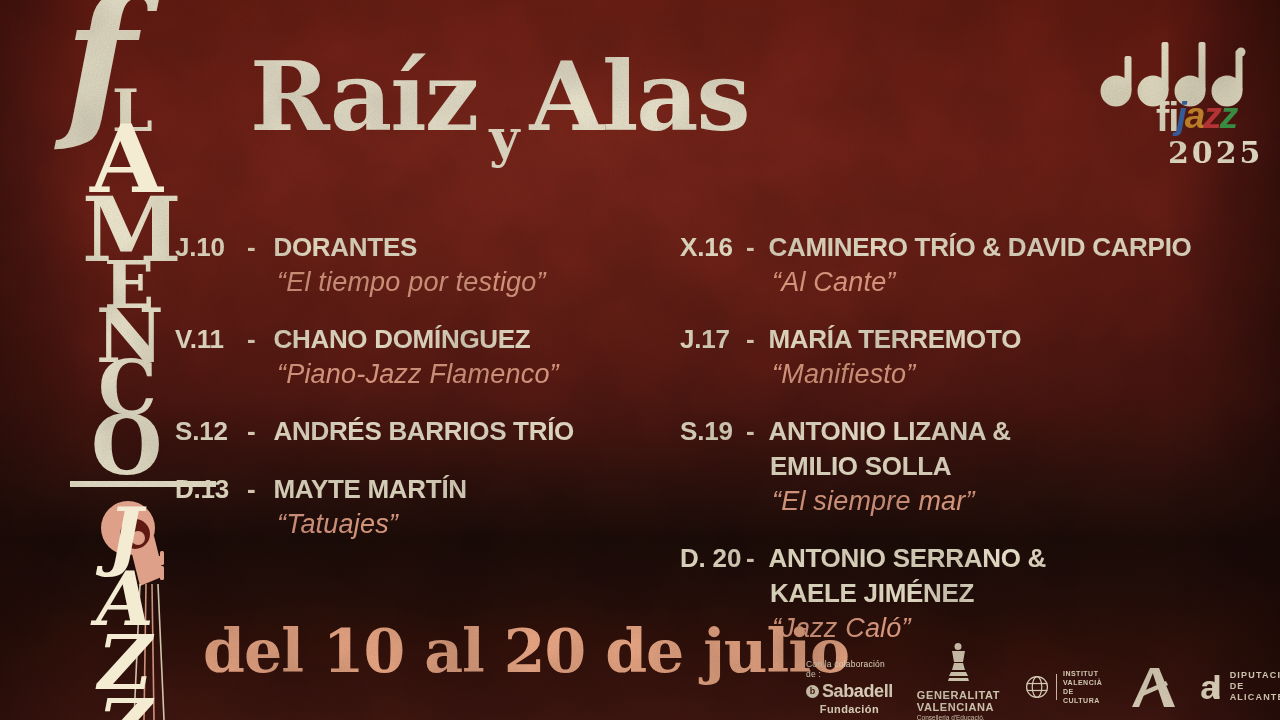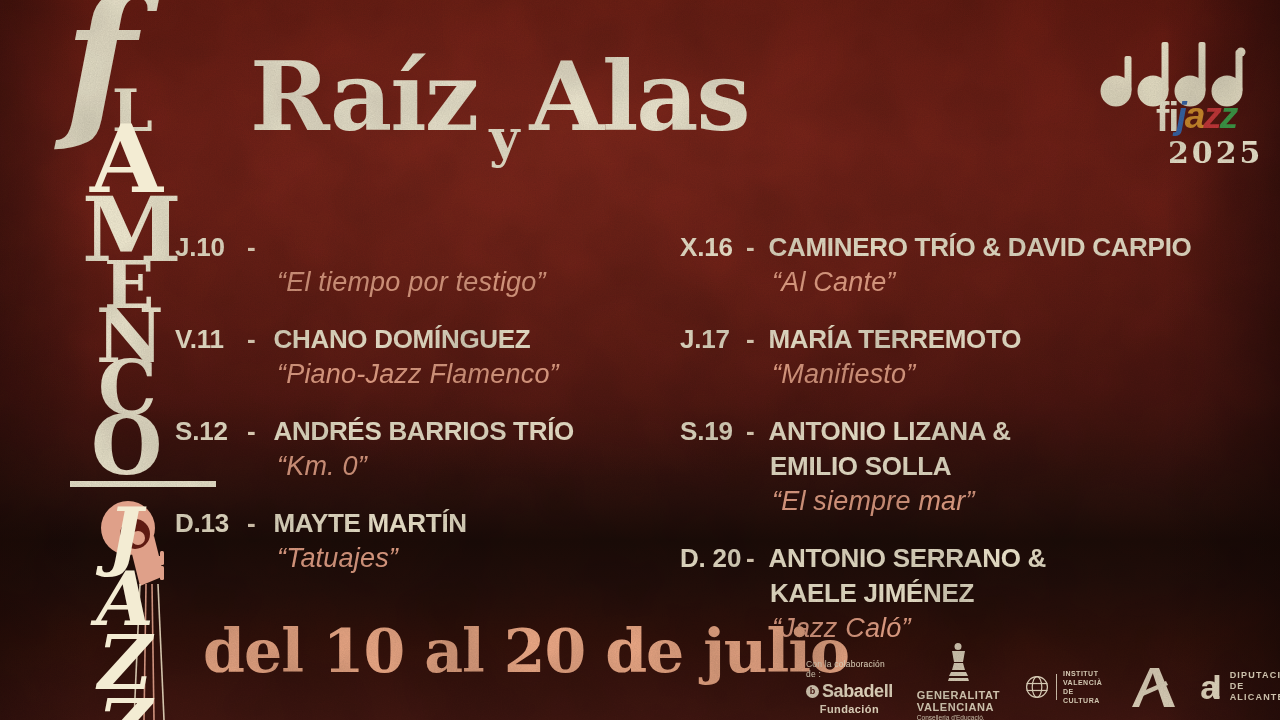--- a/index.html
+++ b/index.html
@@ -157,38 +157,38 @@
       <span class="cj fj-z1">z</span>
       <span class="cj fj-z2">z</span>
   </div>
   <div class="fijazz-year">2025</div>
 
   <div class="col col-left">
     <div class="entry">
       <div class="line1">
           <span class="day">J.10</span>
           <span class="dash">-</span>
+          <span class="artist">DORANTES</span>
         </div>
       <div class="quote">“El tiempo por testigo”</div>
     </div>
     <div class="entry">
       <div class="line1">
           <span class="day">V.11</span>
           <span class="dash">-</span>
           <span class="artist">CHANO DOMÍNGUEZ</span>
         </div>
       <div class="quote">“Piano-Jazz Flamenco”</div>
     </div>
     <div class="entry">
       <div class="line1">
           <span class="day">S.12</span>
           <span class="dash">-</span>
           <span class="artist">ANDRÉS BARRIOS TRÍO</span>
         </div>
-      <div class="quote">“Km. 0”</div>
     </div>
     <div class="entry">
       <div class="line1">
           <span class="day">D.13</span>
           <span class="dash">-</span>
           <span class="artist">MAYTE MARTÍN</span>
         </div>
       <div class="quote">“Tatuajes”</div>
     </div>
   </div>

